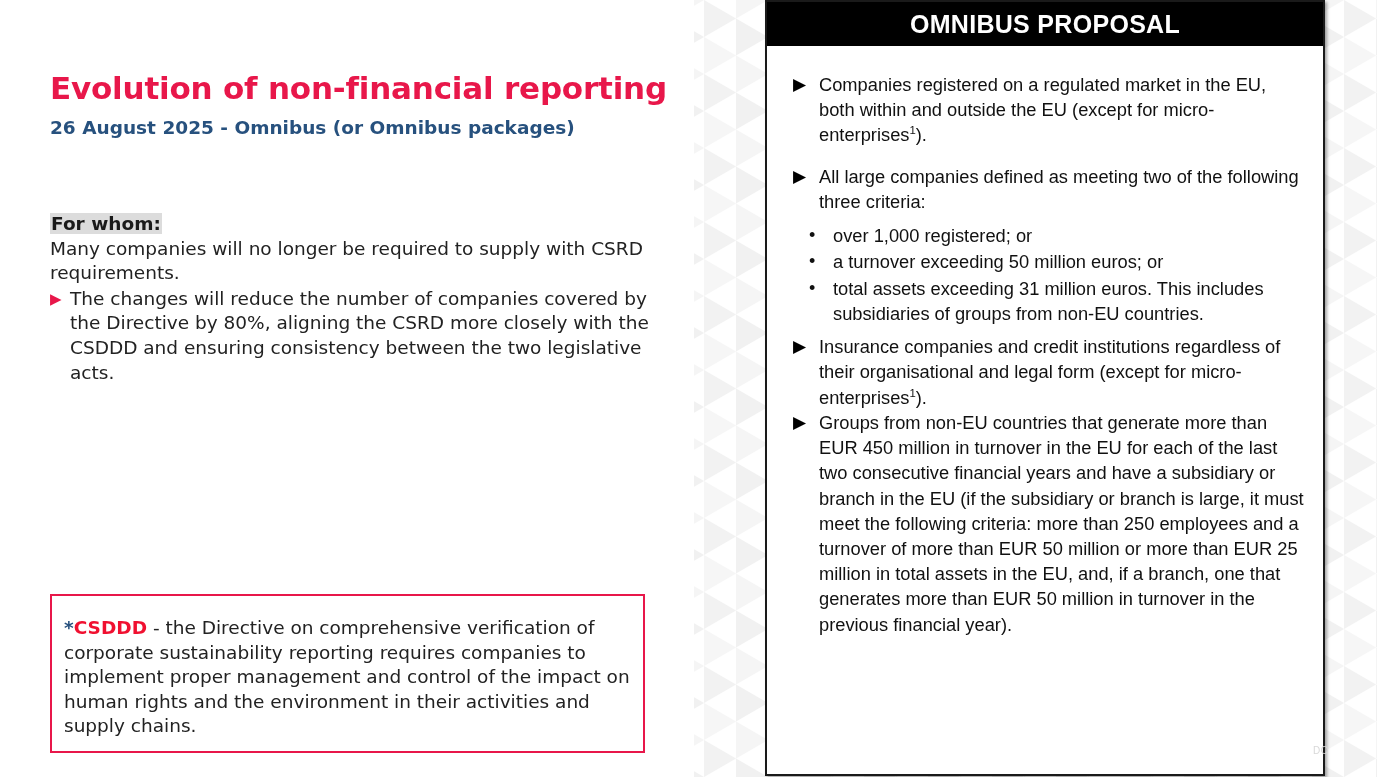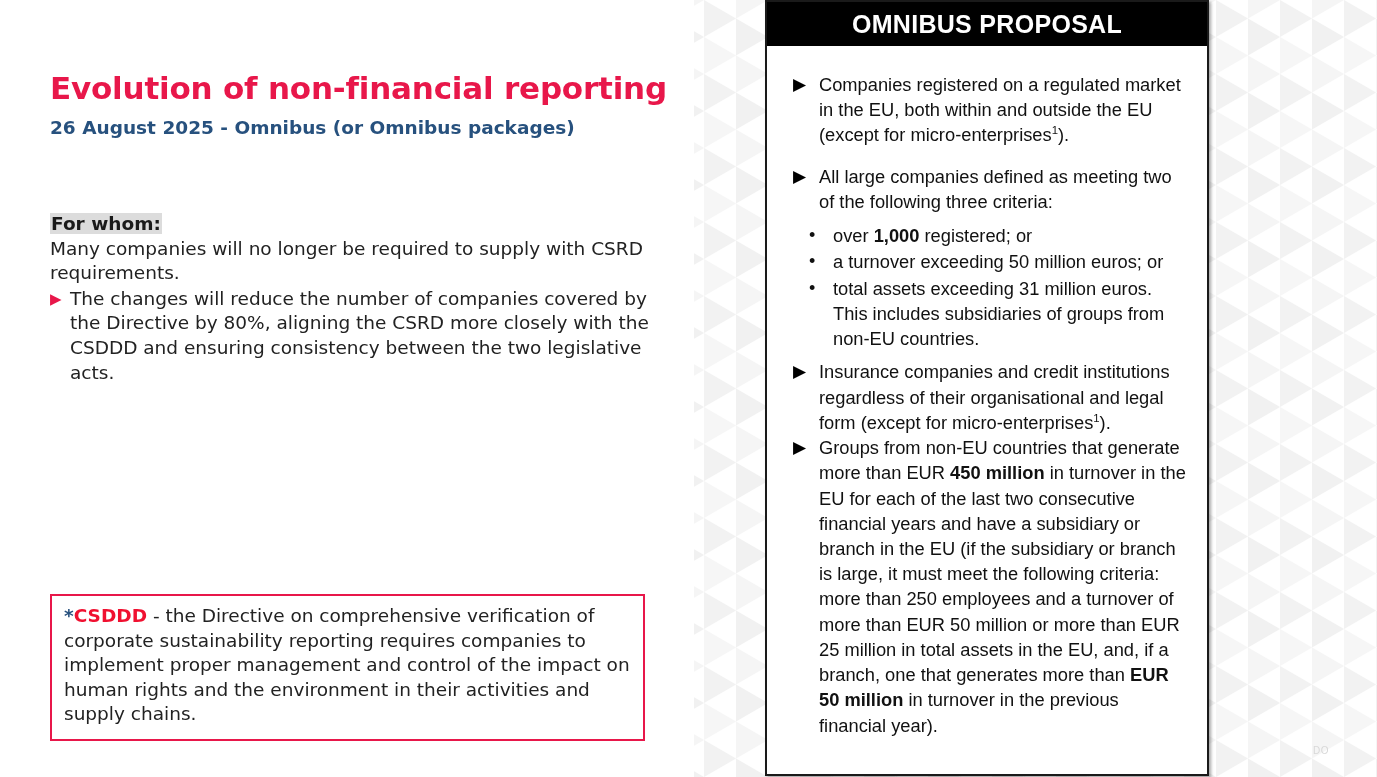--- a/index.html
+++ b/index.html
@@ -98,37 +98,37 @@
     flex: 0 0 20px;
   }
   .tri-text { flex: 1 1 auto; }
 
   
   #footnote-box {
     position: absolute;
     left: 50px;
     top: 594px;
     width: 595px;
-    padding: 8px 12px 12px 12px;
+    padding: 20px 12px 12px 12px;
     border: 2px solid #E8174A;
     background: #ffffff;
     color: #222222;
     font-size: 18.5px;
     line-height: 1.33;
     box-sizing: border-box;
   }
   .fn-star { color: #27517E; font-weight: bold; }
   .fn-acronym { color: #F01030; font-weight: bold; }
 
   
   #omnibus-panel {
     position: absolute;
     left: 765px;
     top: 0px;
-    width: 444px;
+    width: 560px;
     height: 776px;
     background: #ffffff;
     border: 2px solid #1a1a1a;
     box-sizing: border-box;
     box-shadow: 2px 2px 3px rgba(0,0,0,0.35);
   }
   #omnibus-header {
     height: 44px;
     background: #000000;
     color: #ffffff;
@@ -174,21 +174,21 @@
   }
   .ob-sub-marker {
     flex: 0 0 48px;
     text-align: left;
     padding-left: 24px;
     box-sizing: border-box;
     font-size: 18px;
     line-height: 25px;
   }
   .ob-sub-text { flex: 1 1 auto; }
-  b, .bold { font-weight: bold; }
+  b, .bold { font-weight: normal; }
   sup { font-size: 0.62em; vertical-align: super; line-height: 0; }
 
   
   #watermark {
     position: absolute;
     left: 1313px;
     top: 745px;
     color: #D8D8D8;
     font-family: "Liberation Sans", sans-serif;
     font-size: 10px;

